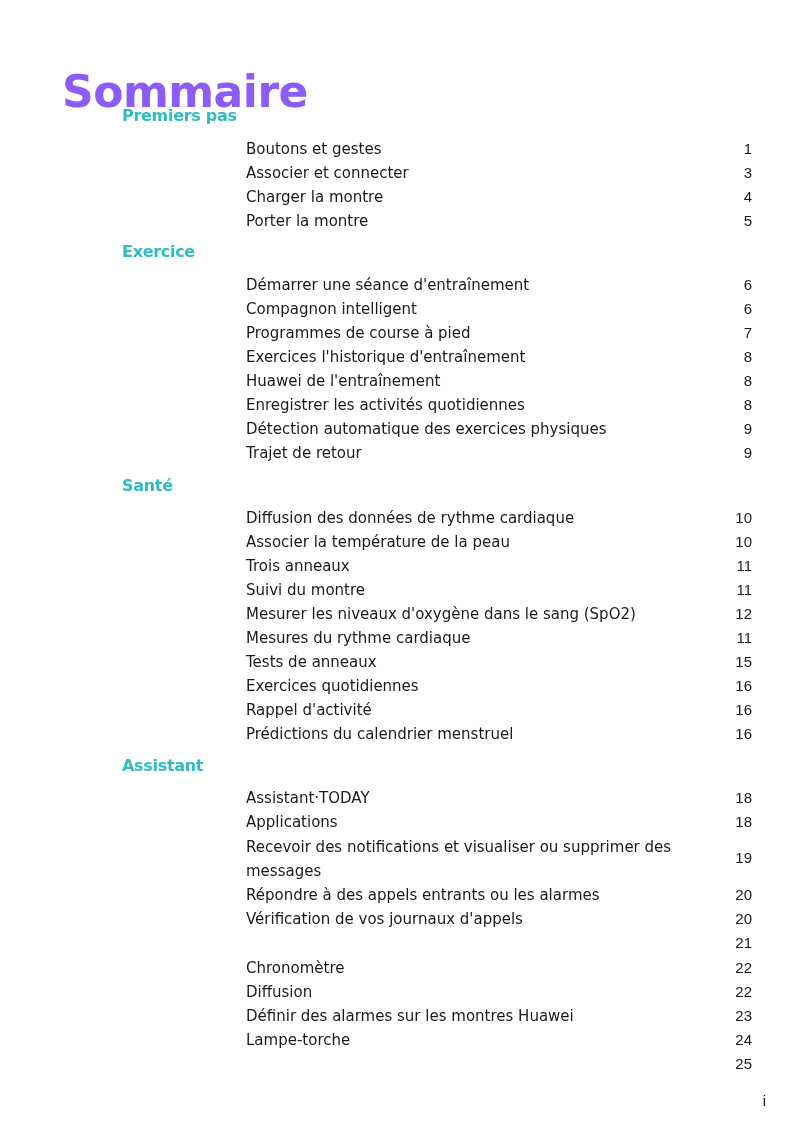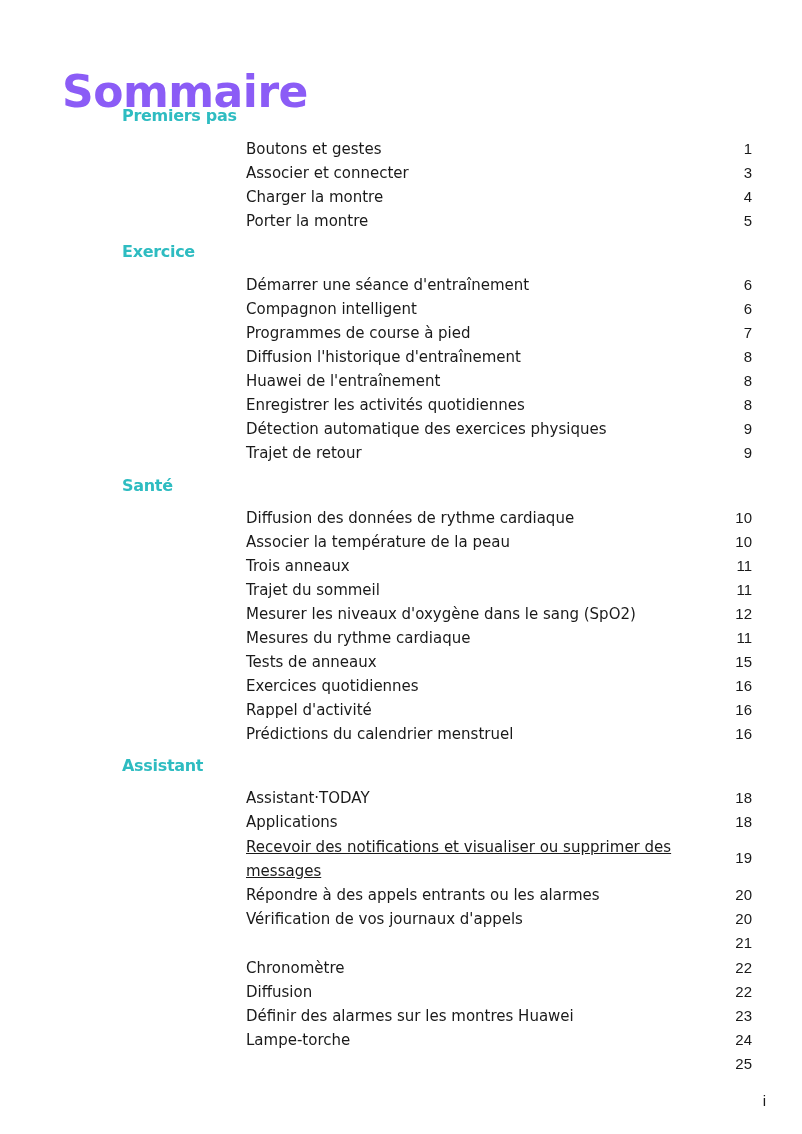--- a/index.html
+++ b/index.html
@@ -4,21 +4,21 @@
 <style>
   html, body { margin: 0; padding: 0; background: #ffffff; }
   body { width: 802px; height: 1134px; position: relative; overflow: hidden;
          font-family: "DejaVu Sans", sans-serif; color: #1a1a1a; }
   .title { position: absolute; left: 46px; top: 50px; font-size: 44px; font-weight: bold;
            color: #8b5cf6; letter-spacing: -0.5px; margin: 16px; }
   .section-title { position: absolute; left: 122px; font-size: 16px; font-weight: bold;
                    color: #2ebcc1; margin: 0; letter-spacing: -0.3px; }
   .entry { position: absolute; left: 234px; width: 518px; font-size: 15px; line-height: 24px; }
   .entry-label { position: absolute; left: 0; top: 0; width: 430px; white-space: nowrap; margin-left: 12px; }
-  .entry-label.wrap { white-space: normal; text-decoration: underline; }
+  .entry-label.wrap { white-space: normal; }
   .entry-page { position: absolute; right: 0; top: 0; font-family: "Liberation Sans", sans-serif;
                 font-size: 15px; text-align: right; }
   .page-num { position: absolute; right: 36px; top: 1092px; font-family: "Liberation Sans", sans-serif;
               font-size: 15px; }
 </style>
 </head>
 <body>
 
 <h1 class="title">Sommaire</h1>
 
@@ -47,21 +47,21 @@
   </div>
 <div class="entry" style="top:297px">
     <span class="entry-label">Compagnon intelligent</span>
     <span class="entry-page">6</span>
   </div>
 <div class="entry" style="top:321px">
     <span class="entry-label">Programmes de course à pied</span>
     <span class="entry-page">7</span>
   </div>
 <div class="entry" style="top:345px">
-    <span class="entry-label">Diffusion l'historique d'entraînement</span>
+    <span class="entry-label">Exercices l'historique d'entraînement</span>
     <span class="entry-page">8</span>
   </div>
 <div class="entry" style="top:369px">
     <span class="entry-label">Huawei de l'entraînement</span>
     <span class="entry-page">8</span>
   </div>
 <div class="entry" style="top:393px">
     <span class="entry-label">Enregistrer les activités quotidiennes</span>
     <span class="entry-page">8</span>
   </div>
@@ -81,21 +81,21 @@
   </div>
 <div class="entry" style="top:530px">
     <span class="entry-label">Associer la température de la peau</span>
     <span class="entry-page">10</span>
   </div>
 <div class="entry" style="top:554px">
     <span class="entry-label">Trois anneaux</span>
     <span class="entry-page">11</span>
   </div>
 <div class="entry" style="top:578px">
-    <span class="entry-label">Trajet du sommeil</span>
+    <span class="entry-label">Suivi du montre</span>
     <span class="entry-page">11</span>
   </div>
 <div class="entry" style="top:602px">
     <span class="entry-label">Mesurer les niveaux d'oxygène dans le sang (SpO2)</span>
     <span class="entry-page">12</span>
   </div>
 <div class="entry" style="top:626px">
     <span class="entry-label">Mesures du rythme cardiaque</span>
     <span class="entry-page">11</span>
   </div>

